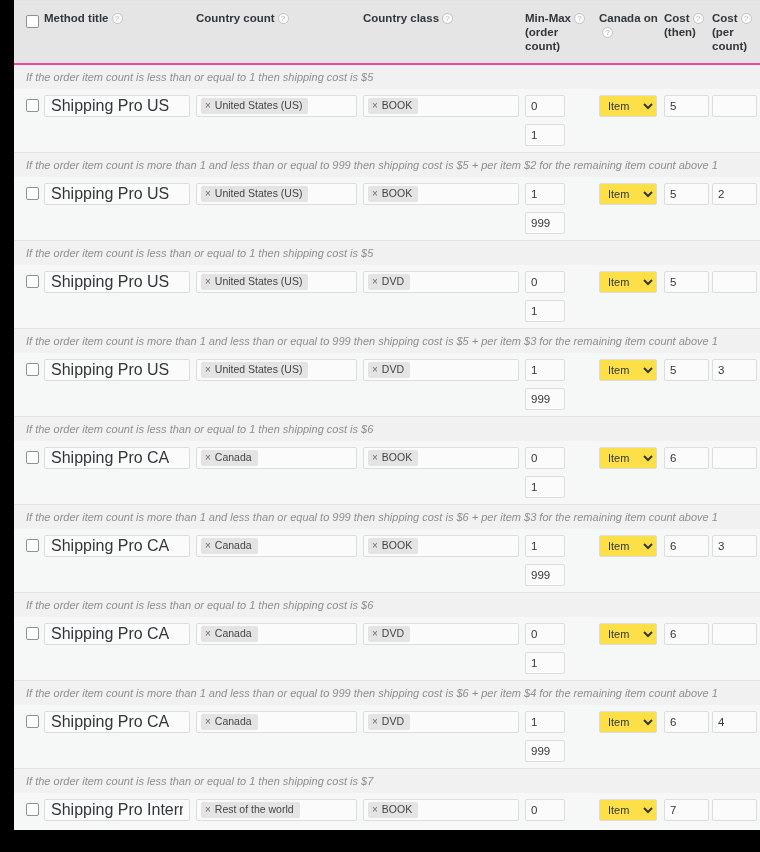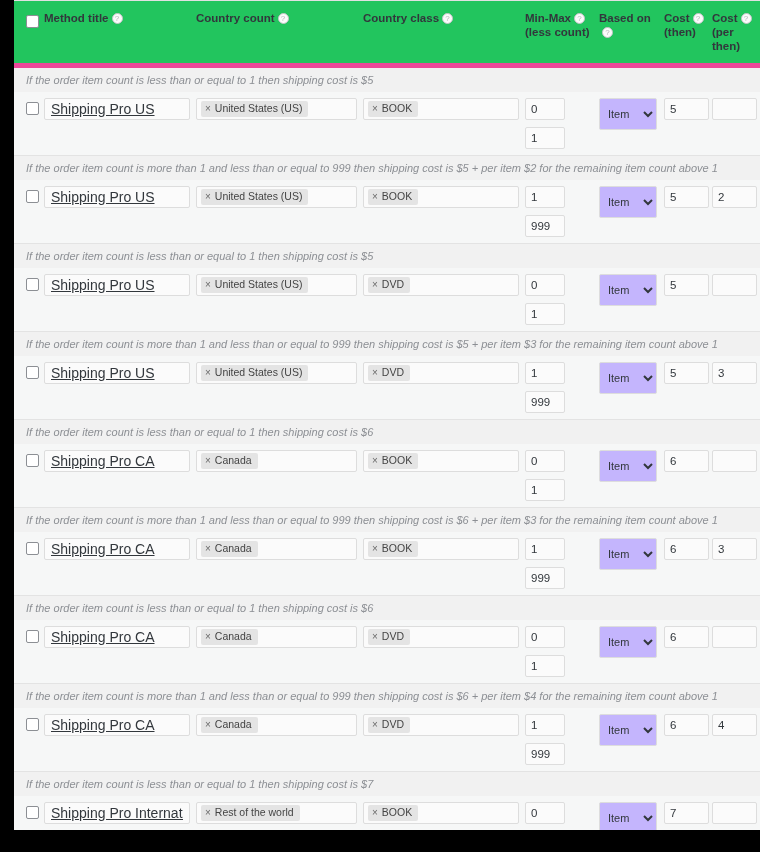--- a/index.html
+++ b/index.html
@@ -28,23 +28,23 @@
   }
 
   .matrix-table {
     width: 746px;
     border-collapse: collapse;
     table-layout: fixed;
     background: #f6f7f7;
   }
 
   .matrix-table thead th {
-    background: #22c55e;
+    background: #e5e5e5;
     border-top: 1px solid #e1e1e1;
-    border-bottom: 5px solid #ec4899;
+    border-bottom: 2px solid #ec4899;
     font-size: 11.5px;
     font-weight: bold;
     color: #32373c;
     text-align: left;
     vertical-align: top;
     padding: 10px 6px 10px 0;
     line-height: 14px;
   }
   .matrix-table thead th.cb { padding-left: 12px; width: 30px; }
 
@@ -100,26 +100,25 @@
     display: block;
     cursor: pointer;
   }
 
   input.txt {
     width: 100%;
     height: 22px;
     border: 1px solid #ddd;
     background: #fbfbfb;
     border-radius: 2px;
-    font-size: 14px;
+    font-size: 16px;
     font-family: "Liberation Sans", sans-serif;
     color: #32373c;
     padding: 0 6px;
     outline: none;
-    text-decoration: underline;
   }
   input.num {
     width: 40px;
     height: 22px;
     border: 1px solid #ddd;
     background: #fbfbfb;
     border-radius: 2px;
     font-size: 11.5px;
     font-family: "Liberation Sans", sans-serif;
     color: #32373c;
@@ -161,26 +160,26 @@
   }
   .token .x {
     color: #6b6b6b;
     margin-right: 4px;
     font-size: 10px;
     cursor: pointer;
   }
 
   select.basedon {
     width: 58px;
-    height: 32px;
+    height: 22px;
     font-size: 11px;
     font-family: "Liberation Sans", sans-serif;
     color: #32373c;
     border: 1px solid #ddd;
-    background: #c4b5fd;
+    background: #fde047;
     border-radius: 2px;
     padding: 0 2px 0 4px;
     outline: none;
   }
 </style>
 </head>
 <body>
 
 <div class="page">
 
@@ -205,32 +204,32 @@
           <span>Method title</span><span class="help">?</span>
         </th>
         <th>
           <span>Country count</span><span class="help">?</span>
         </th>
         <th>
           <span>Country class</span><span class="help">?</span>
         </th>
         <th>
           <span>Min-Max</span><span class="help">?</span>
-          <br><span>(less count)</span>
-        </th>
-        <th>
-          <span>Based on</span><span class="help">?</span>
+          <br><span>(order count)</span>
+        </th>
+        <th>
+          <span>Canada on</span><span class="help">?</span>
         </th>
         <th>
           <span>Cost</span><span class="help">?</span>
           <br><span>(then)</span>
         </th>
         <th>
           <span>Cost</span><span class="help">?</span>
-          <br><span>(per then)</span>
+          <br><span>(per count)</span>
         </th>
       </tr>
     </thead>
     <tbody id="rows-body">
         <tr class="rule-note-row">
           <td colspan="8">If the order item count is less than or equal to 1 then shipping cost is $5</td>
         </tr>
         <tr class="data-row">
           <td class="cb">
             <input type="checkbox" class="cbx" style="">

